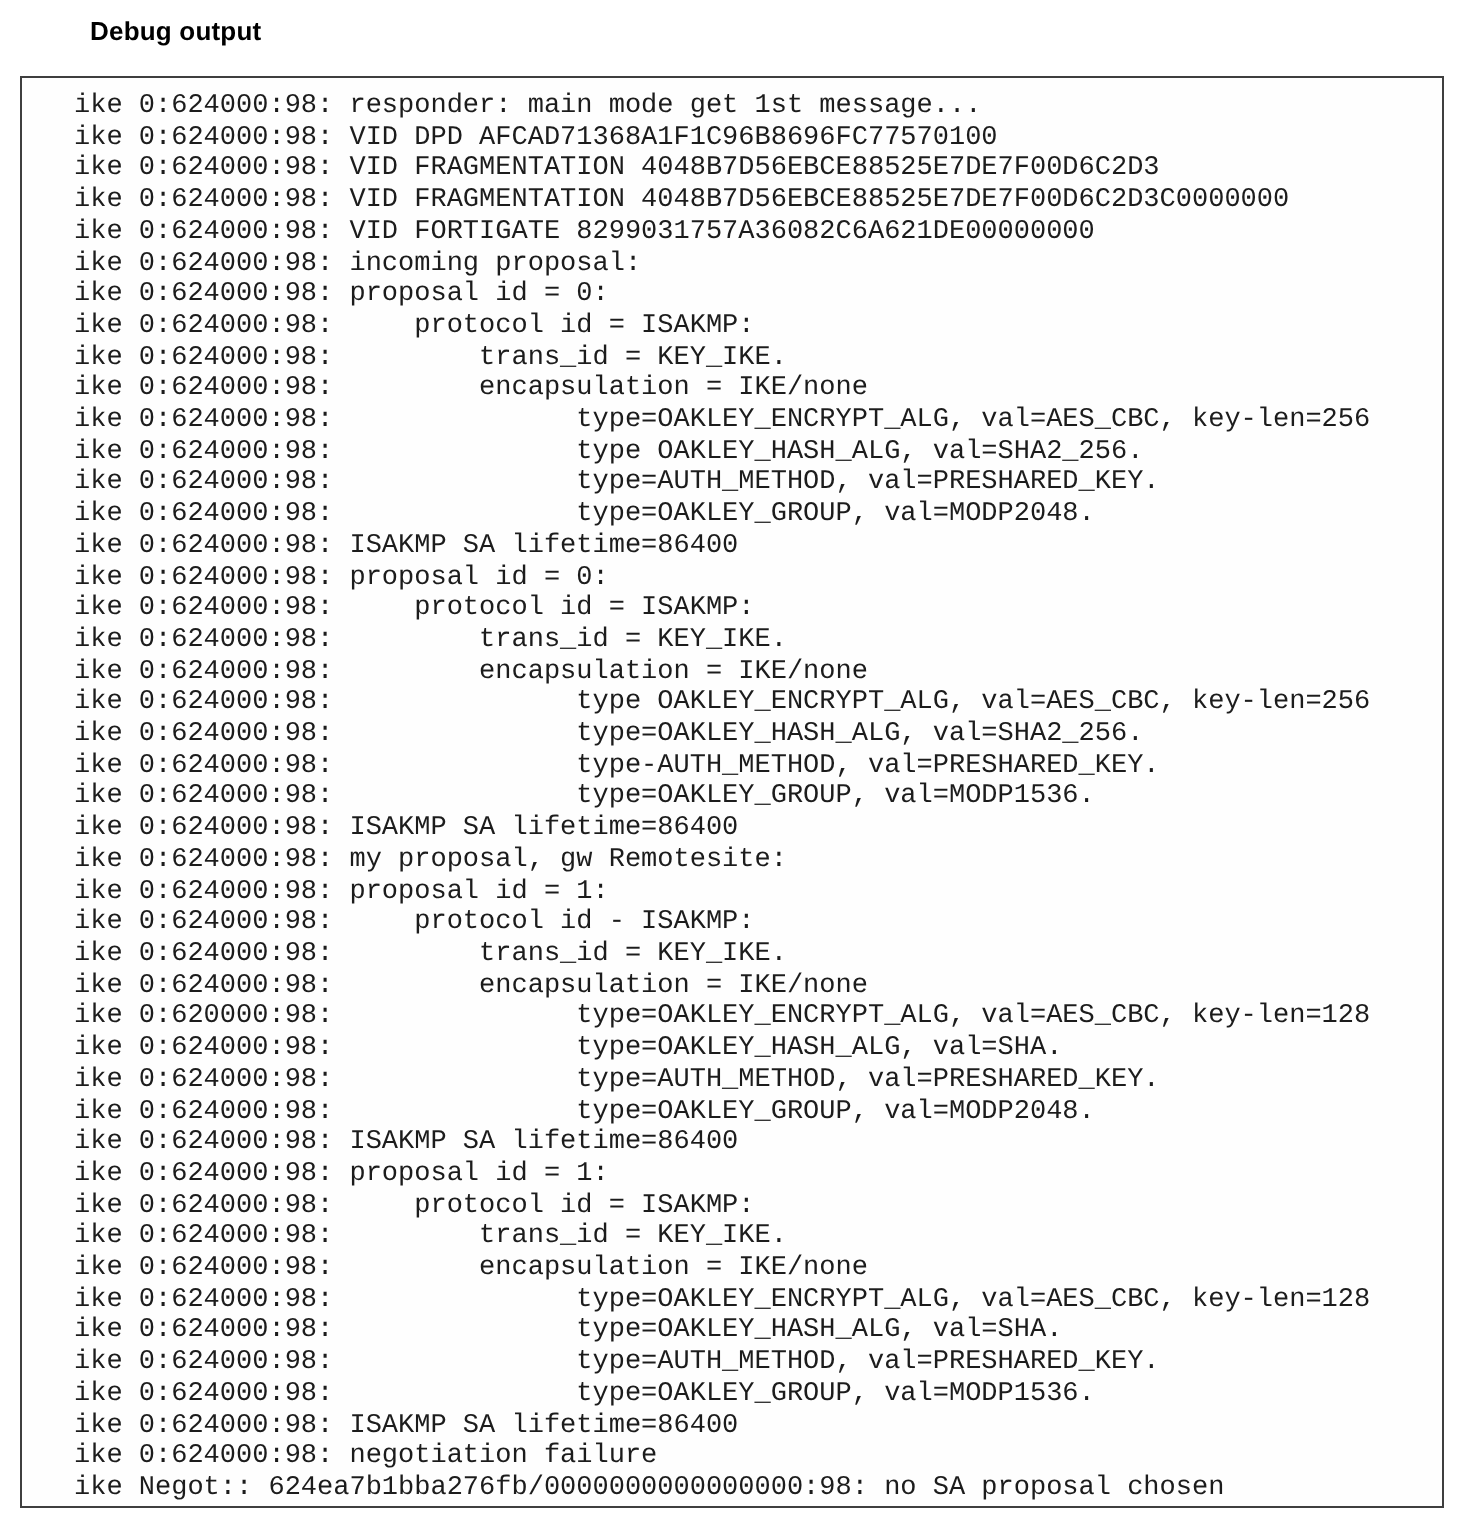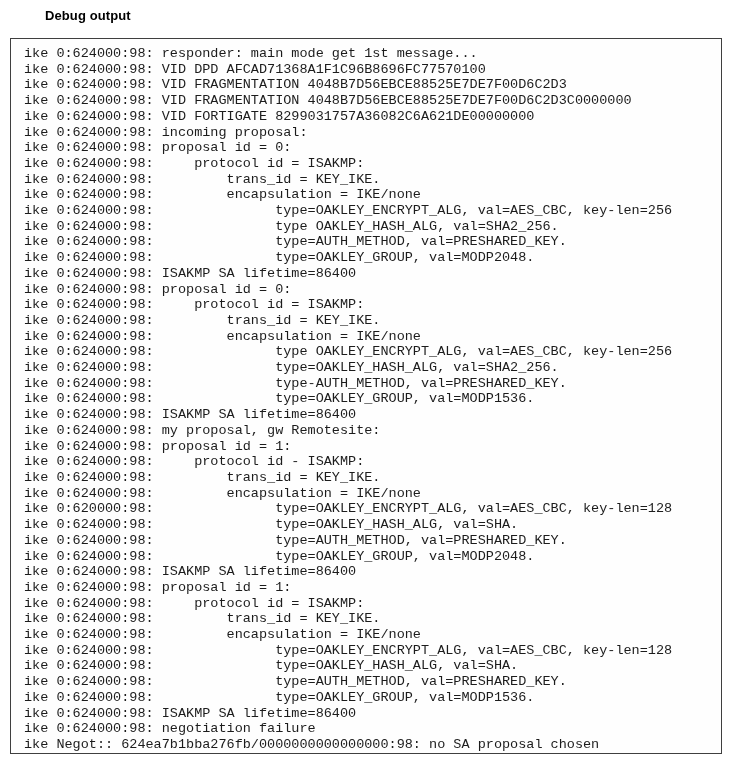--- a/index.html
+++ b/index.html
@@ -24,21 +24,21 @@
     padding-left:36px;
   }
   .logbox{
     margin-top:15px;
     margin-left:2px;
     width:712px;
     height:716px;
     border:1px solid var(--border);
     background:var(--boxbg);
     box-sizing:border-box;
-    padding:7px 0 0 13px;
+    padding:7px 0 0 26px;
     overflow:hidden;
   }
   .log{
     margin:0;
     font-family:"Liberation Mono","DejaVu Sans Mono",monospace;
     font-size:13.5px;
     line-height:15.7px;
     color:var(--text);
   }
   .log-line{

